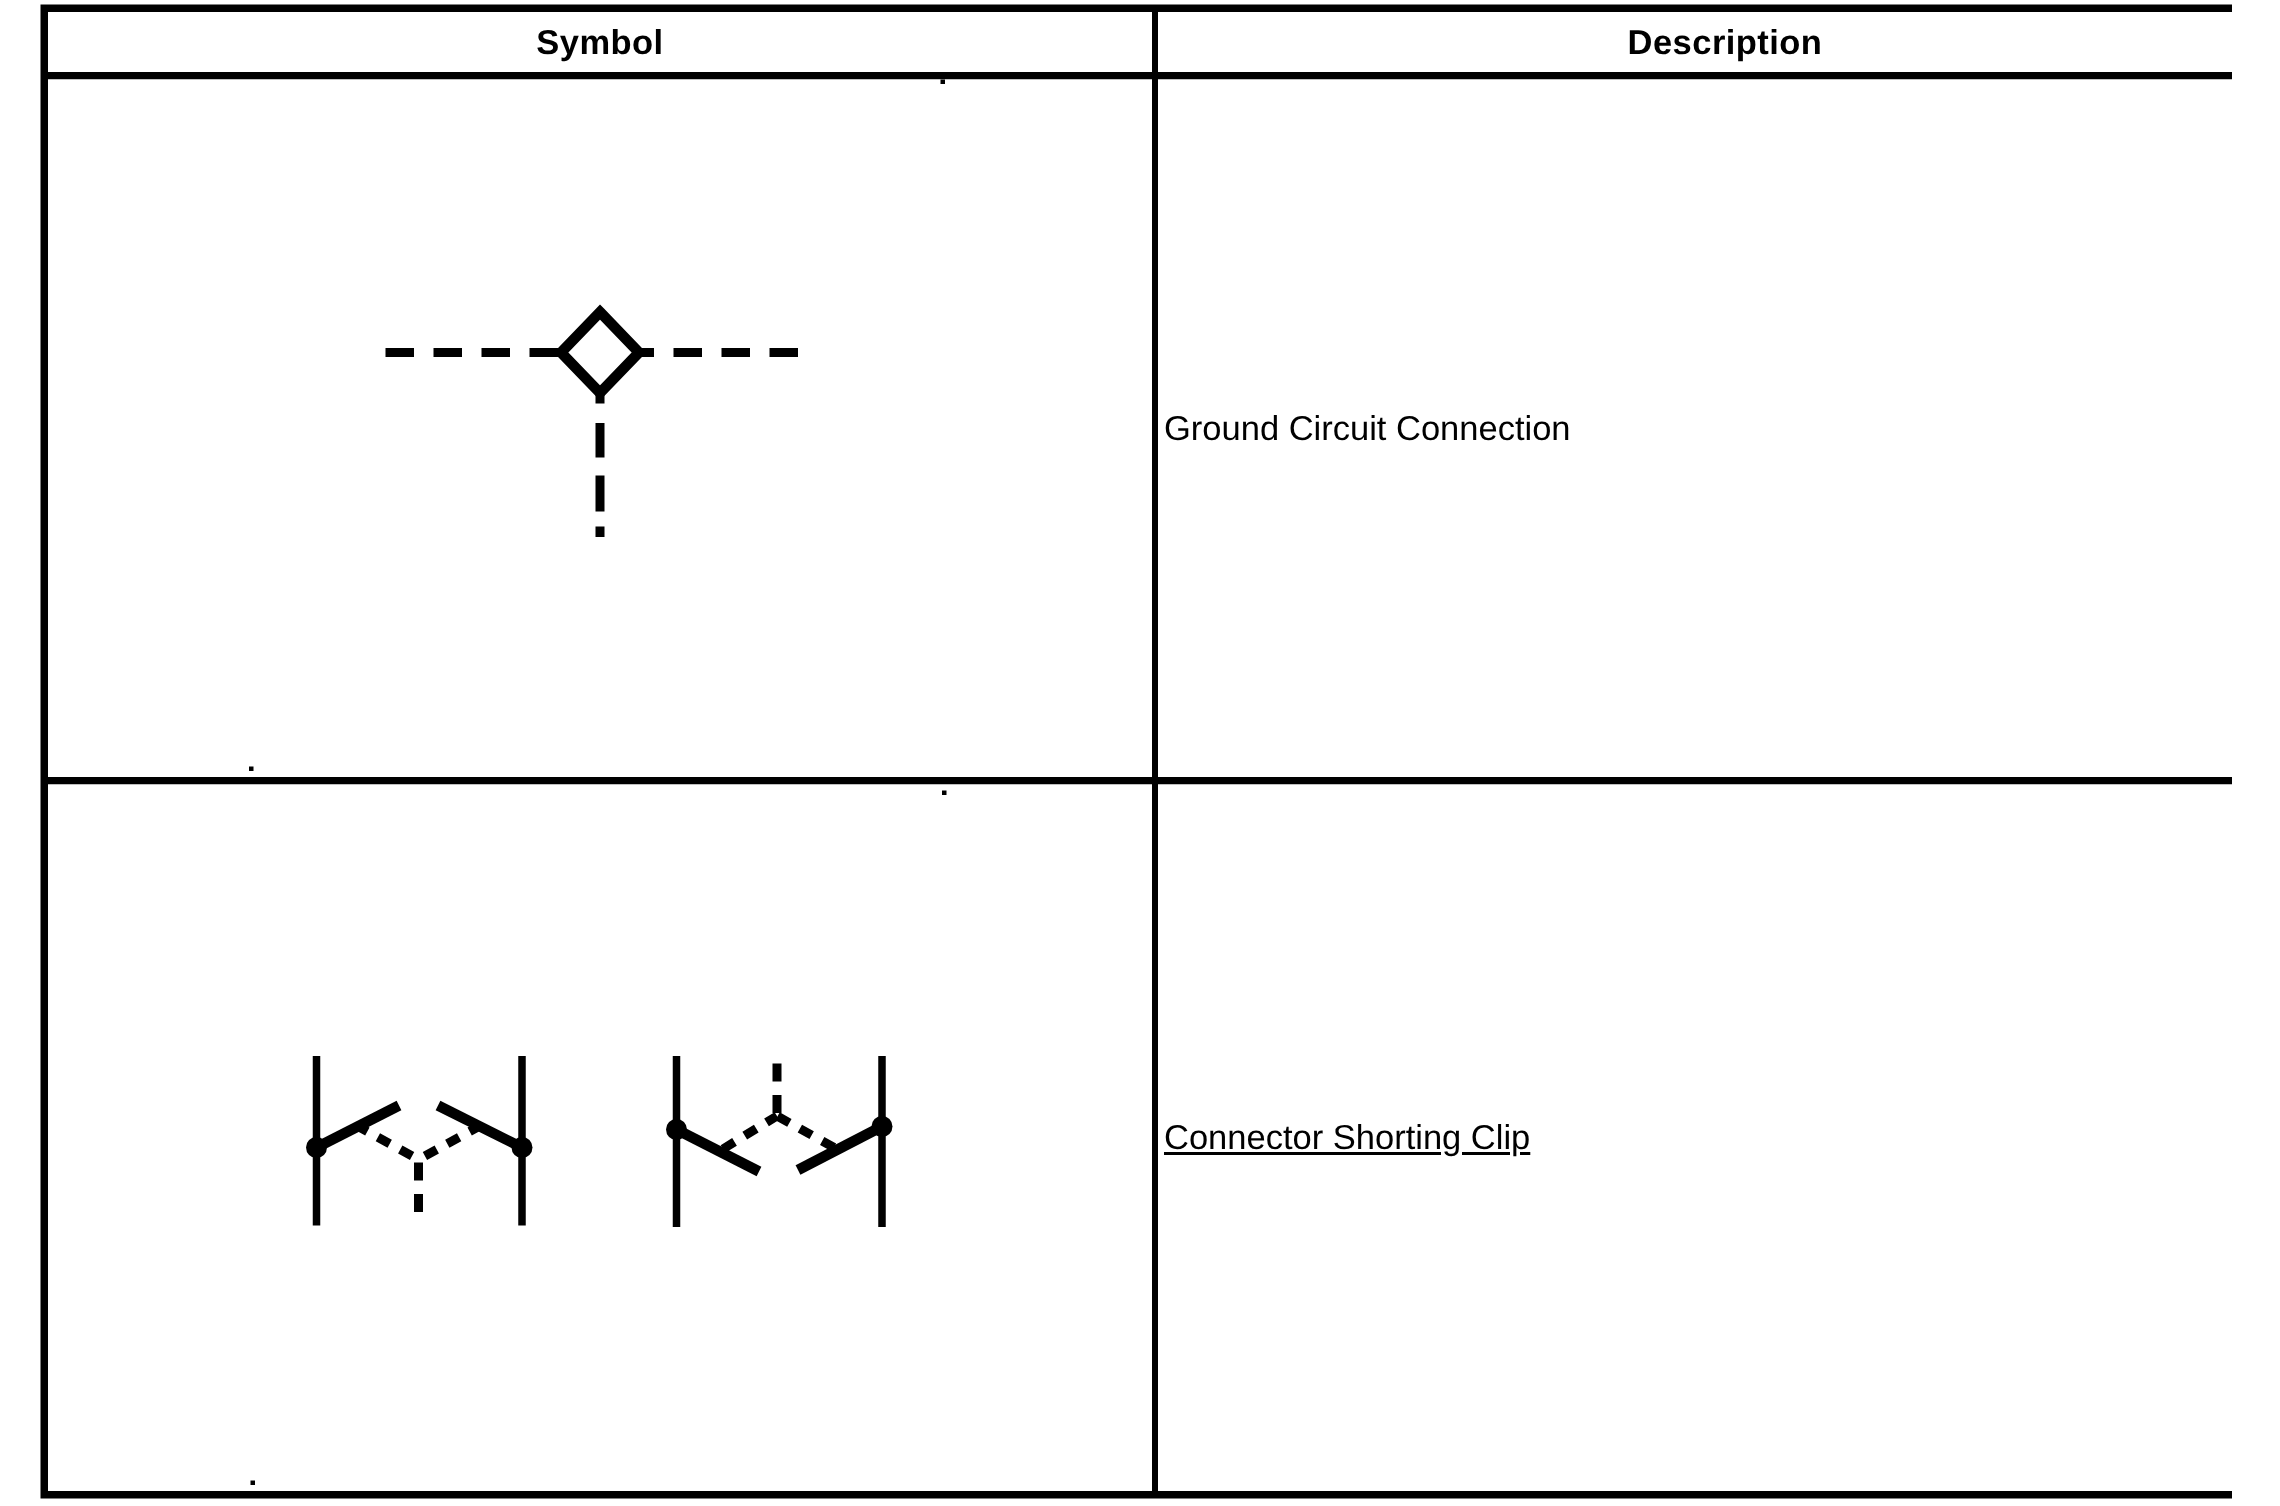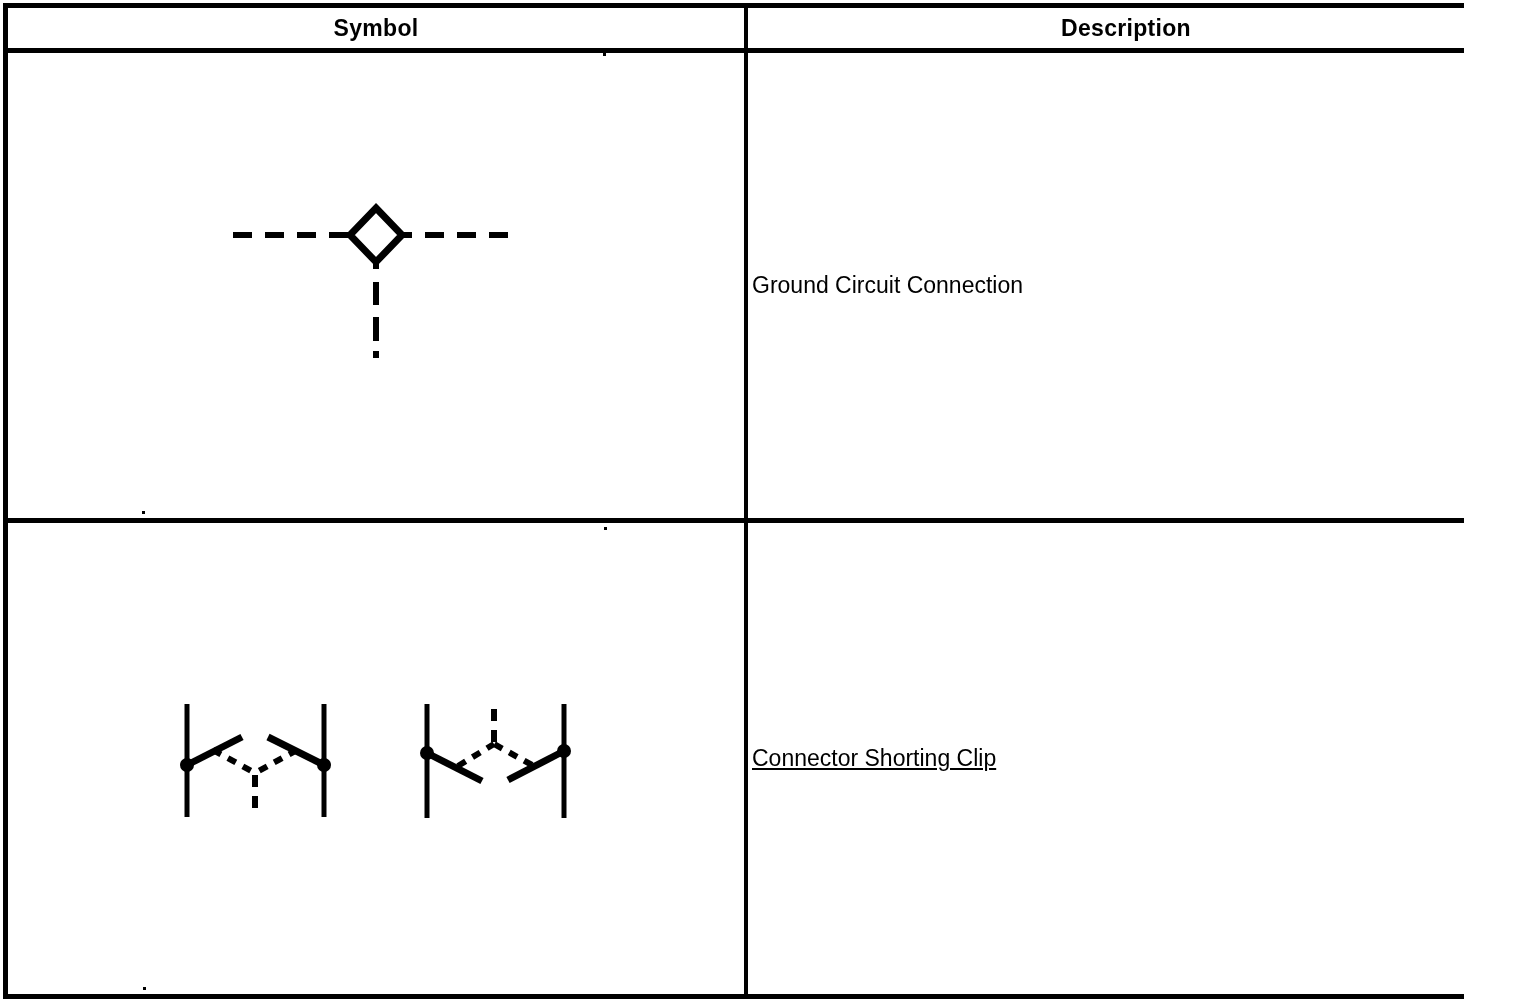--- a/index.html
+++ b/index.html
@@ -8,20 +8,21 @@
   }
   html, body { margin: 0; padding: 0; }
   .page {
     position: relative;
     width: 1464px;
     height: 1004px;
     background: var(--paper);
     font-family: "Liberation Sans", sans-serif;
     color: var(--ink);
     overflow: hidden;
+    margin-left: 24px;
   }
   .legend-table {
     position: absolute;
     left: 3px;
     top: 3px;
     display: grid;
     grid-template-columns: 736px 4px 756px;
     grid-template-rows: 40px 5px 465px 5px 471px;
     border: 5px solid var(--ink);
     background: var(--paper);

